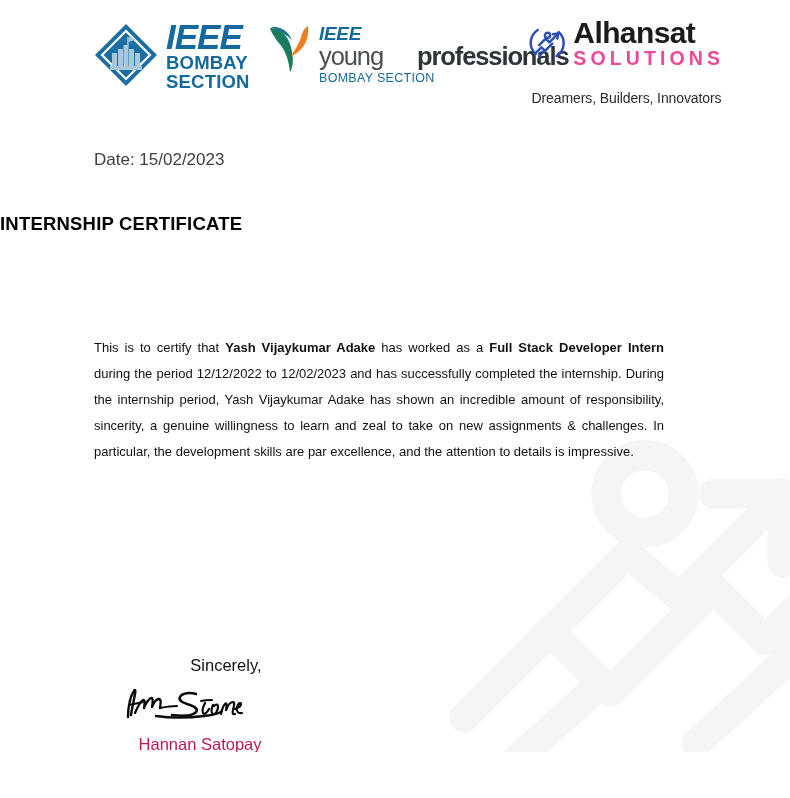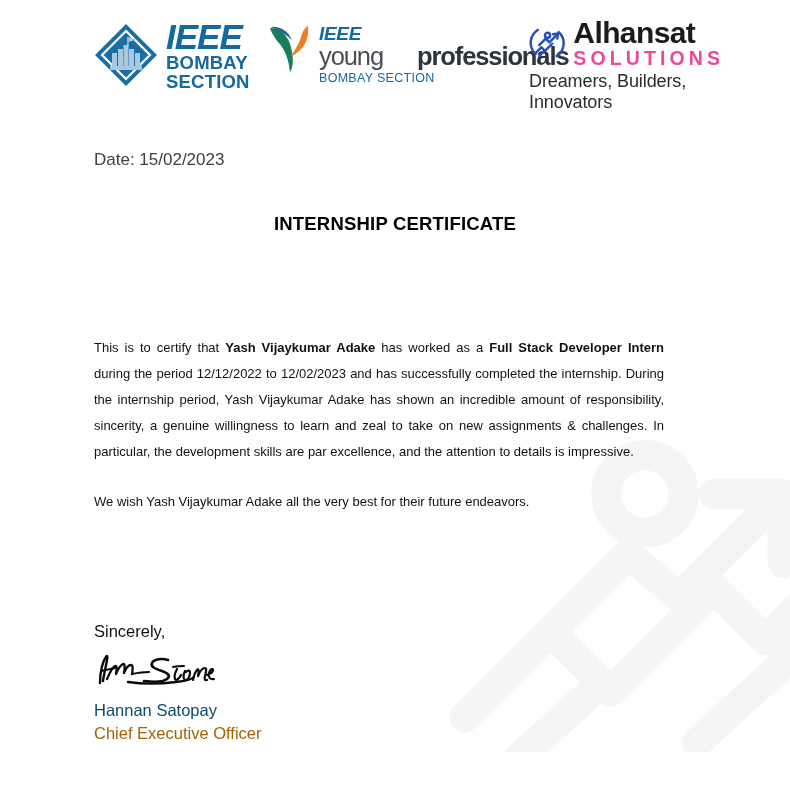--- a/index.html
+++ b/index.html
@@ -135,23 +135,24 @@
     letter-spacing: -0.6px;
   }
   .alhansat-sol {
     font-size: 19.5px;
     font-weight: bold;
     color: #ec4899;
     letter-spacing: 4.1px;
     margin-top: 1px;
   }
   .alhansat-tagline {
-    font-size: 18px;
+    font-size: 14px;
     color: #2b2b2b;
-    margin-top: 2px;
+    text-align: center;
+    margin-top: 21px;
     letter-spacing: -0.1px;
   }
 
   
   .content {
     position: absolute;
     left: 0;
     top: 0;
     width: 790px;
     z-index: 2;
@@ -161,21 +162,20 @@
     left: 94px;
     top: 150px;
     font-size: 17px;
     color: #404040;
   }
   .cert-title {
     position: absolute;
     left: 0;
     right: 0;
     top: 213px;
-    text-align: center;
     font-size: 18.5px;
     font-weight: bold;
     letter-spacing: 0.2px;
     color: #000;
   }
   .body-block {
     position: absolute;
     left: 94px;
     top: 335px;
     width: 570px;
@@ -190,33 +190,34 @@
   }
   .para b { font-weight: bold; }
   .para.second {
     margin-top: 24px;
     text-align: left;
   }
 
   .sign-block {
     position: absolute;
     left: 94px;
-    top: 622px;
+    top: 656px;
+    text-align: right;
   }
   .sincerely {
     font-size: 16.5px;
     color: #111;
   }
   .signature {
     margin-top: 8px;
     height: 44px;
   }
   .sign-name {
     font-size: 16.5px;
-    color: #0c4a6e;
+    color: #be185d;
     margin-top: 4px;
   }
   .sign-role {
     font-size: 16.5px;
     color: #a16207;
     margin-top: 4px;
   }
 </style>
 </head>
 <body>
@@ -295,21 +296,20 @@
 
   <div class="content">
 
     <div class="date-line">Date: 15/02/2023</div>
 
     <div class="cert-title">INTERNSHIP CERTIFICATE</div>
 
     <div class="body-block">
       <p class="para"><span>This is to certify that </span><b>Yash Vijaykumar Adake</b><span> has worked as a </span><b>Full Stack Developer Intern</b><span> during the period 12/12/2022 to 12/02/2023 and has successfully completed the internship. During the internship period, Yash Vijaykumar Adake has shown an incredible amount of responsibility, sincerity, a genuine willingness to learn and zeal to take on new assignments &amp; challenges. In particular, the development skills are par excellence, and the attention to details is impressive.</span></p>
 
-      <p class="para second">We wish Yash Vijaykumar Adake all the very best for their future endeavors.</p>
     </div>
 
     <div class="sign-block">
       <div class="sincerely">Sincerely,</div>
       <svg class="signature" width="140" height="44" viewBox="0 0 140 44">
         <g fill="none" stroke="#0a0a0a" stroke-linecap="round" stroke-linejoin="round">
           <path d="M6 34 C6 22 9 12 12 8 C13 6 14 7 13 11 C12 17 10 25 9 32" stroke-width="2.4"></path>
           <path d="M7 22 C12 21 17 20 21 19" stroke-width="2"></path>
           <path d="M13 30 C16 23 19 18 21 17 C23 16 23 20 22 25 C24 20 27 16 29 15 C31 14 31 18 30 24 C32 19 35 16 37 16 C39 16 39 20 38 25" stroke-width="2.3"></path>
           <path d="M38 25 C43 24 49 23 55 23" stroke-width="2.2"></path>

